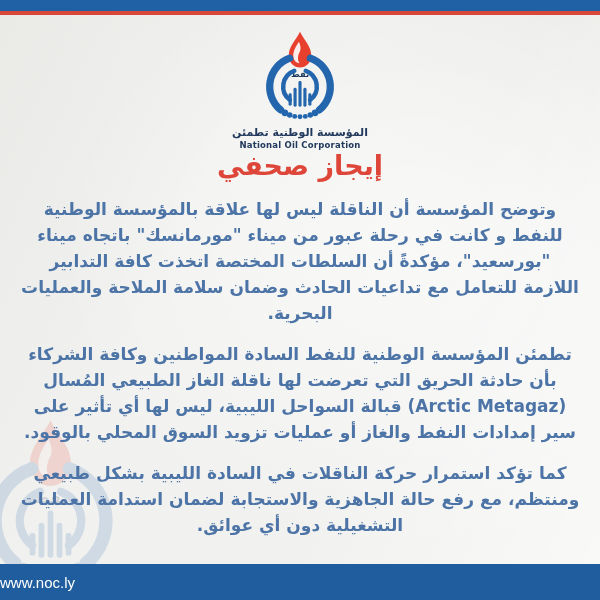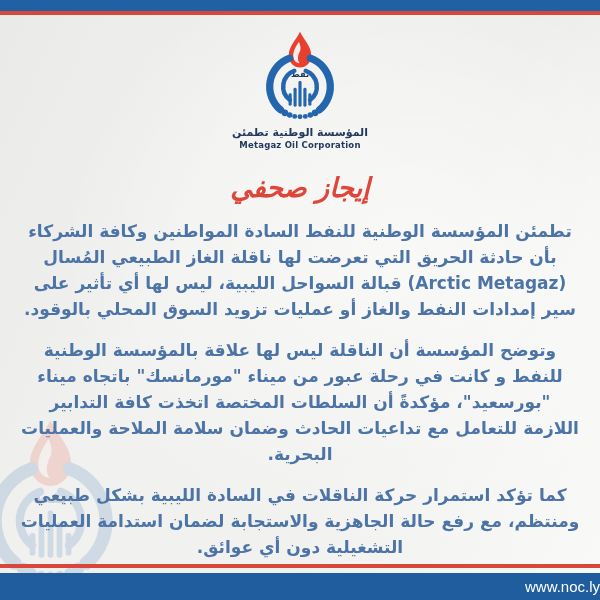--- a/index.html
+++ b/index.html
@@ -20,40 +20,39 @@
   .top-bar-red{position:absolute;top:11px;left:0;right:0;height:4px;background:#d9473b;z-index:3;}
 
   .content{position:relative;z-index:2;text-align:center;padding-top:25px;}
 
   .logo-block{line-height:0;}
   .logo-svg{width:112px;height:auto;}
   .logo-ar{line-height:1.1;font-size:11px;font-weight:bold;color:#21395d;margin-top:3px;}
   .logo-en{line-height:1.1;font-size:8.5px;font-weight:bold;color:#21395d;letter-spacing:0.2px;margin-top:2px;}
 
   .heading{
-    margin-top:22px;font-size:27px;font-weight:bold;color:#de4639;
+    font-size:27px;font-weight:bold;color:#de4639;
     line-height:1.2;
-    font-style:italic;
   }
 
   .paragraphs{
     direction:rtl;width:560px;margin:14px auto 0;
     color:#4d74a6;font-weight:bold;font-size:17px;line-height:26px;
     text-align:center;
   }
   .paragraphs p{margin:0 0 15px 0;}
 
   .watermark{
     position:absolute;left:-52px;top:408px;width:205px;z-index:1;opacity:0.16;
   }
 
   .footer-red{position:absolute;bottom:32px;left:0;right:0;height:4px;background:#d9473b;z-index:3;}
   .footer-blue{
-    position:absolute;bottom:0;left:0;right:0;height:27px;background:#1f5d9e;z-index:3;
-    display:flex;align-items:center;justify-content:flex-end;
+    position:absolute;bottom:0;left:0;right:0;height:36px;background:#1f5d9e;z-index:3;
+    display:flex;align-items:center;justify-content:flex-start;
     color:#ffffff;font-size:15px;font-family:"Liberation Sans",sans-serif;
   }
 </style>
 </head>
 <body>
 
 <div class="bg-texture"></div>
 
 <div class="top-bar-blue"></div>
 <div class="top-bar-red"></div>
@@ -98,28 +97,28 @@
       <rect x="57.4" y="61" width="2.8" height="11" rx="1.3" fill="#2466ad"></rect>
       <circle cx="63.5" cy="78.4" r="3" fill="#2466ad"></circle>
       <circle cx="59.2" cy="80.4" r="2.5" fill="#2466ad"></circle>
       <circle cx="54.7" cy="81.6" r="2.2" fill="#2466ad"></circle>
       <circle cx="50" cy="82" r="2.2" fill="#2466ad"></circle>
       <circle cx="45.3" cy="81.6" r="2.2" fill="#2466ad"></circle>
       <circle cx="40.8" cy="80.4" r="2.5" fill="#2466ad"></circle>
       <circle cx="36.5" cy="78.4" r="3" fill="#2466ad"></circle>
     </svg>
     <div class="logo-ar" dir="rtl">المؤسسة الوطنية تطمئن</div>
-    <div class="logo-en">Metagaz Oil Corporation</div>
+    <div class="logo-en">National Oil Corporation</div>
   </div>
 
   <div class="heading" dir="rtl">إيجاز صحفي</div>
 
   <div class="paragraphs">
+    <p>وتوضح المؤسسة أن الناقلة ليس لها علاقة بالمؤسسة الوطنية للنفط و كانت في رحلة عبور من ميناء "مورمانسك" باتجاه ميناء "بورسعيد"، مؤكدةً أن السلطات المختصة اتخذت كافة التدابير اللازمة للتعامل مع تداعيات الحادث وضمان سلامة الملاحة والعمليات البحرية.</p>
     <p>تطمئن المؤسسة الوطنية للنفط السادة المواطنين وكافة الشركاء بأن حادثة الحريق التي تعرضت لها ناقلة الغاز الطبيعي المُسال (Arctic Metagaz) قبالة السواحل الليبية، ليس لها أي تأثير على سير إمدادات النفط والغاز أو عمليات تزويد السوق المحلي بالوقود.</p>
-    <p>وتوضح المؤسسة أن الناقلة ليس لها علاقة بالمؤسسة الوطنية للنفط و كانت في رحلة عبور من ميناء "مورمانسك" باتجاه ميناء "بورسعيد"، مؤكدةً أن السلطات المختصة اتخذت كافة التدابير اللازمة للتعامل مع تداعيات الحادث وضمان سلامة الملاحة والعمليات البحرية.</p>
     <p>كما تؤكد استمرار حركة الناقلات في السادة الليبية بشكل طبيعي ومنتظم، مع رفع حالة الجاهزية والاستجابة لضمان استدامة العمليات التشغيلية دون أي عوائق.</p>
   </div>
 
 </div>
 
 <div class="footer-red"></div>
 <div class="footer-blue">
   <span>www.noc.ly</span>
 </div>
 

